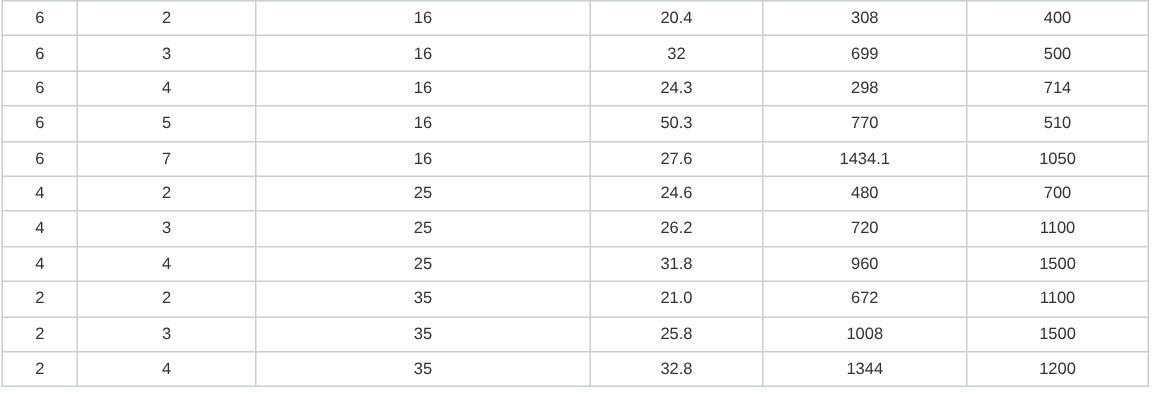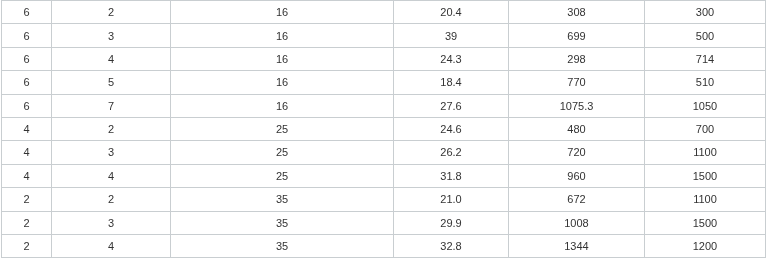--- a/index.html
+++ b/index.html
@@ -67,52 +67,52 @@
         <col class="c4">
         <col class="c5">
     </colgroup>
     <tbody>
       <tr>
         <td>6</td>
         <td>2</td>
         <td>16</td>
         <td>20.4</td>
         <td>308</td>
-        <td>300</td>
+        <td>400</td>
       </tr>
       <tr>
         <td>6</td>
         <td>3</td>
         <td>16</td>
-        <td>39</td>
+        <td>32</td>
         <td>699</td>
         <td>500</td>
       </tr>
       <tr>
         <td>6</td>
         <td>4</td>
         <td>16</td>
         <td>24.3</td>
         <td>298</td>
         <td>714</td>
       </tr>
       <tr>
         <td>6</td>
         <td>5</td>
         <td>16</td>
-        <td>18.4</td>
+        <td>50.3</td>
         <td>770</td>
         <td>510</td>
       </tr>
       <tr>
         <td>6</td>
         <td>7</td>
         <td>16</td>
         <td>27.6</td>
-        <td>1075.3</td>
+        <td>1434.1</td>
         <td>1050</td>
       </tr>
       <tr>
         <td>4</td>
         <td>2</td>
         <td>25</td>
         <td>24.6</td>
         <td>480</td>
         <td>700</td>
       </tr>
@@ -137,21 +137,21 @@
         <td>2</td>
         <td>35</td>
         <td>21.0</td>
         <td>672</td>
         <td>1100</td>
       </tr>
       <tr>
         <td>2</td>
         <td>3</td>
         <td>35</td>
-        <td>29.9</td>
+        <td>25.8</td>
         <td>1008</td>
         <td>1500</td>
       </tr>
       <tr>
         <td>2</td>
         <td>4</td>
         <td>35</td>
         <td>32.8</td>
         <td>1344</td>
         <td>1200</td>

